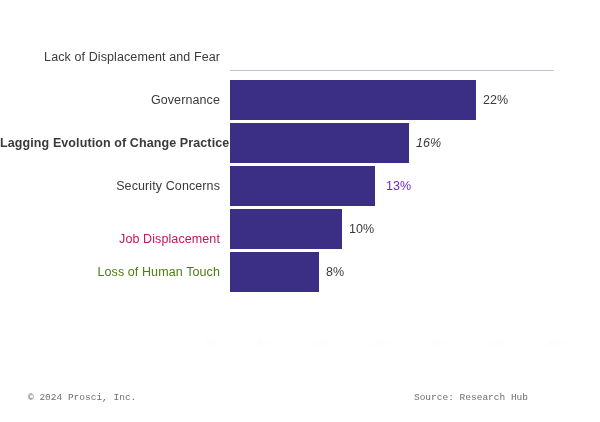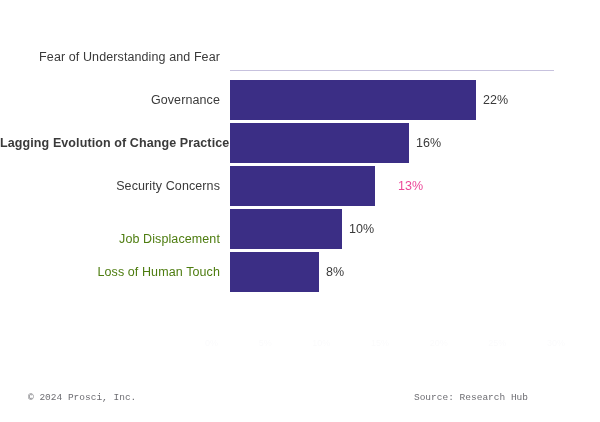--- a/index.html
+++ b/index.html
@@ -136,49 +136,49 @@
 </head>
 <body style="background: rgb(255, 255, 255);">
 
 <div id="chart-figure">
 
   <div id="plot-area">
 
     <div id="top-rule" style="background: rgb(199, 194, 222);"></div>
 
     <div class="bar-row">
-      <div class="cat-label" style="color: rgb(58, 58, 58);">Fear of Understanding and Fear</div>
+      <div class="cat-label" style="color: rgb(58, 58, 58);">Lack of Displacement and Fear</div>
     </div>
 
     <div class="bar-row">
       <div class="cat-label" style="color: rgb(58, 58, 58);">Governance</div>
       <div class="bar-track">
         <div class="bar" style="width: 246px; background: rgb(59, 46, 133);"></div>
         <div class="bar-value" style="left: 253px; color: rgb(58, 58, 58);">22%</div>
       </div>
     </div>
 
     <div class="bar-row">
       <div class="cat-label" style="color: rgb(58, 58, 58); font-weight: bold;">Lagging Evolution of Change Practice</div>
       <div class="bar-track">
         <div class="bar" style="width: 179px; background: rgb(59, 46, 133);"></div>
-        <div class="bar-value" style="left: 186px; color: rgb(58, 58, 58);">16%</div>
+        <div class="bar-value" style="left: 186px; color: rgb(58, 58, 58); font-style: italic;">16%</div>
       </div>
     </div>
 
     <div class="bar-row">
       <div class="cat-label" style="color: rgb(58, 58, 58);">Security Concerns</div>
       <div class="bar-track">
         <div class="bar" style="width: 145px; background: rgb(59, 46, 133);"></div>
-        <div class="bar-value" style="left: 168px; color: #ec4899;">13%</div>
-      </div>
-    </div>
-
-    <div class="bar-row">
-      <div class="cat-label" style="color: #4d7c0f; margin-top: 19px;">Job Displacement</div>
+        <div class="bar-value" style="left: 156px; color: #6d28d9;">13%</div>
+      </div>
+    </div>
+
+    <div class="bar-row">
+      <div class="cat-label" style="color: #be185d; margin-top: 19px;">Job Displacement</div>
       <div class="bar-track">
         <div class="bar" style="width: 112px; background: rgb(59, 46, 133);"></div>
         <div class="bar-value" style="left: 119px; color: rgb(58, 58, 58);">10%</div>
       </div>
     </div>
 
     <div class="bar-row">
       <div class="cat-label" style="color: #4d7c0f;">Loss of Human Touch</div>
       <div class="bar-track">
         <div class="bar" style="width: 89px; background: rgb(59, 46, 133);"></div>

